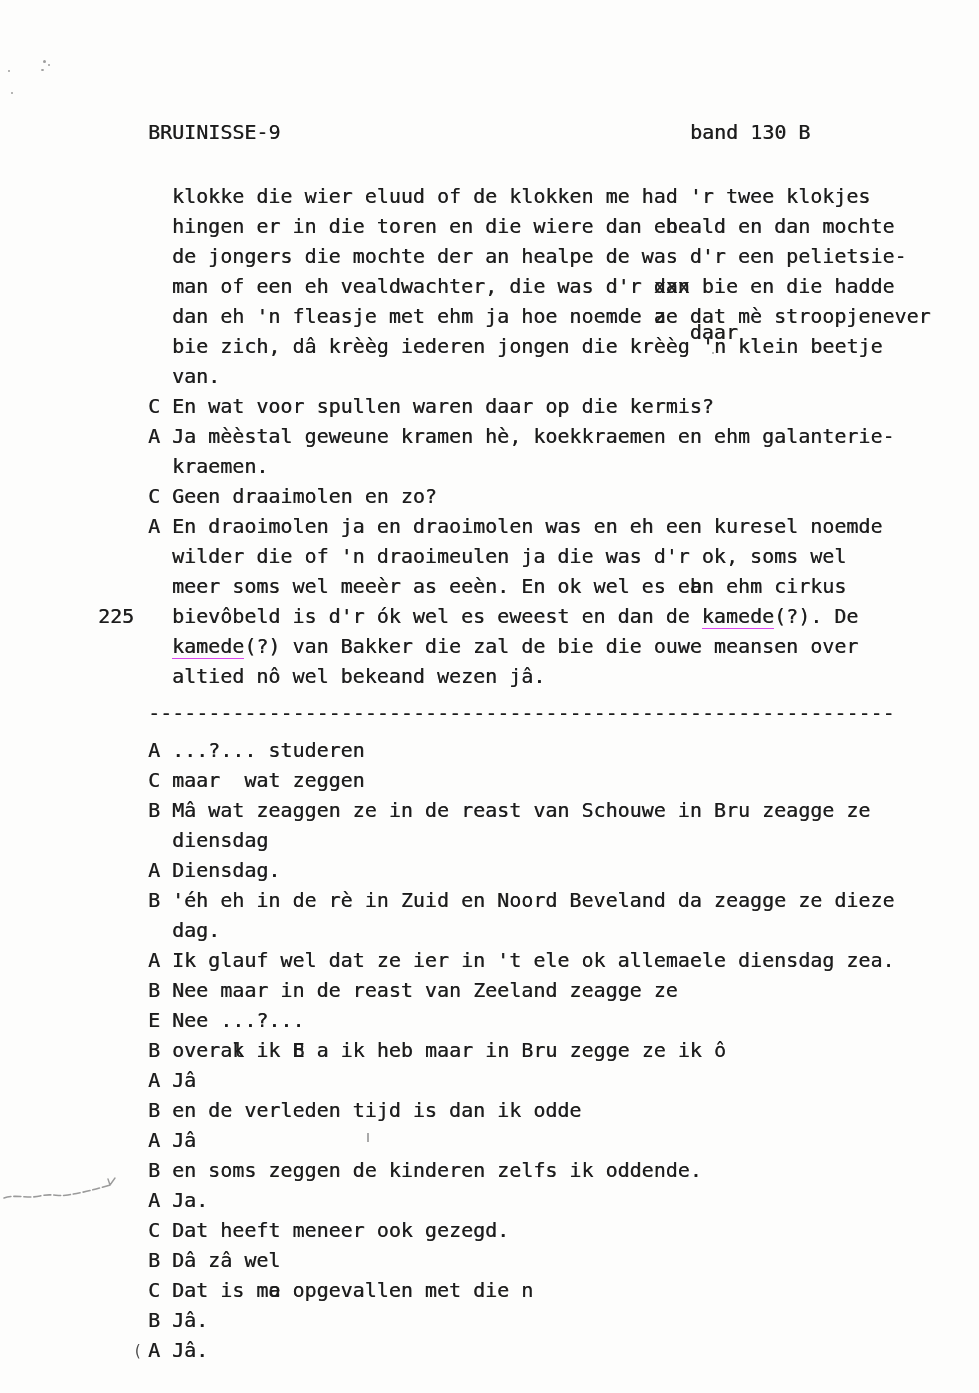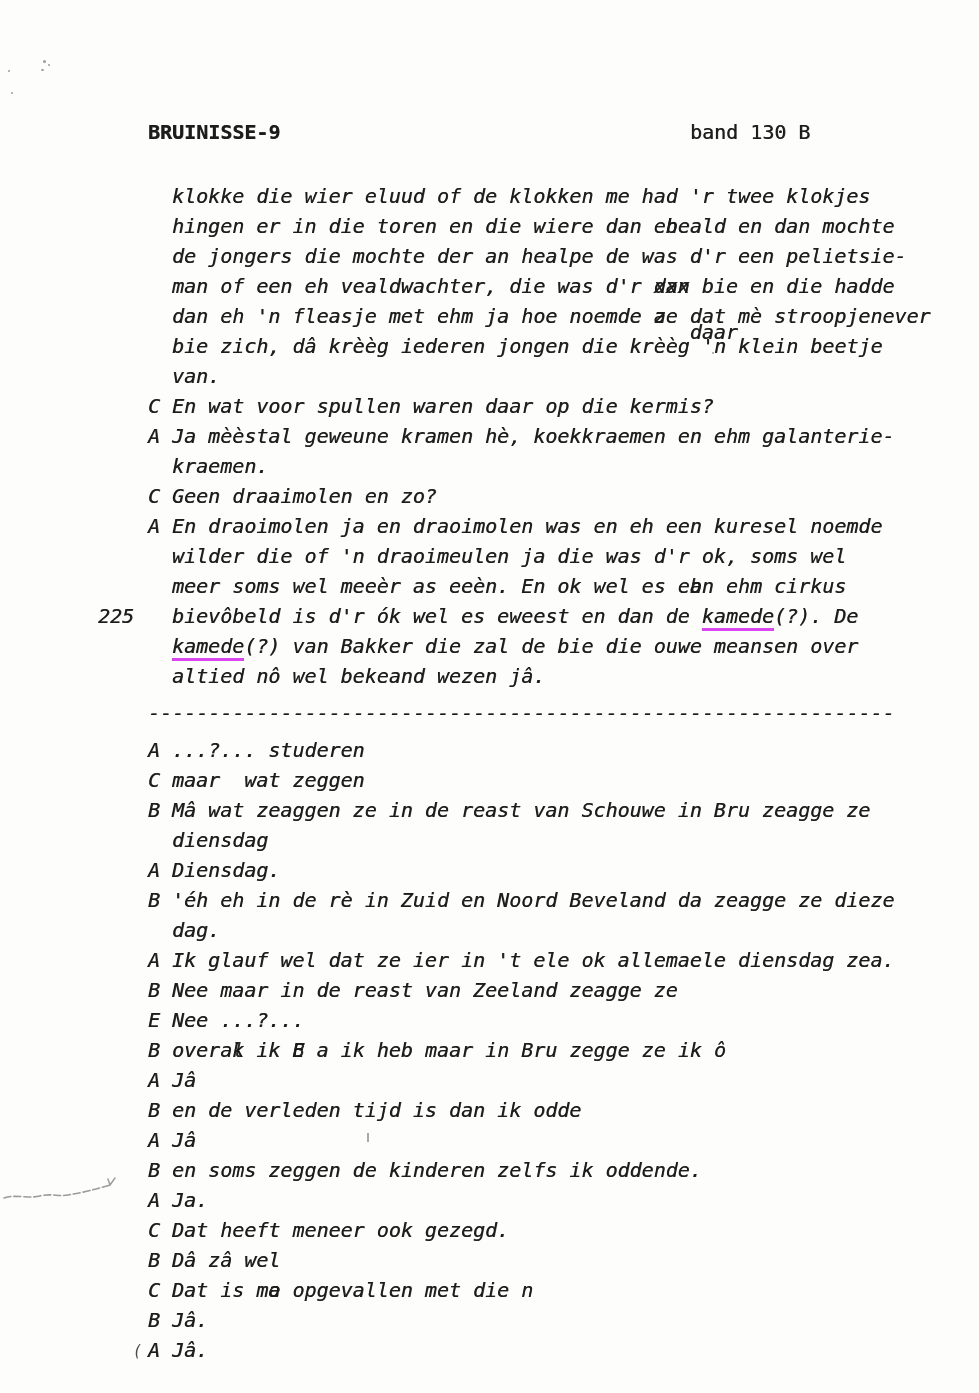--- a/index.html
+++ b/index.html
@@ -13,29 +13,29 @@
     background:#fdfdfc;
     overflow:hidden;
     color:#1c1c1c;
   }
   .typed{
     font-size:20px;
     color:#1c1c1c;
     text-shadow:0.4px 0 0 rgba(20,20,20,0.75);
     white-space:pre;
   }
-  .header-left{position:absolute;left:148px;top:122px;line-height:1;font-weight:bold;}
+  .header-left{position:absolute;left:148px;top:122px;line-height:1;}
   .header-right{position:absolute;left:690px;top:122px;line-height:1;}
   #lines{position:absolute;left:148px;top:181px;}
-  .line{position:relative;height:30px;line-height:30px;white-space:pre;font-style:italic;}
+  .line{position:relative;height:30px;line-height:30px;white-space:pre;}
   .line.divider{height:44px;line-height:28px;padding-top:8px;box-sizing:border-box;}
   .speaker{display:inline-block;width:24px;}
   .note{position:absolute;left:-50px;top:0;}
   .premark{position:absolute;left:-15px;top:1px;color:#4a4a4a;font-size:15px;text-shadow:none;}
-  .u{border-bottom:3px solid #d946ef;padding-bottom:0px;}
+  .u{border-bottom:1px solid #d946ef;padding-bottom:0px;}
   .sup{position:relative;display:inline-block;top:-14px;margin-right:-36px;text-align:center;}
   .ov{position:relative;display:inline-block;}
   .ov .ov-top{position:absolute;left:0;top:0;opacity:.95;}
   .speck{position:absolute;background:#4e4e4e;opacity:.55;border-radius:50%;}
   .tickmark{position:absolute;background:#555;opacity:.5;}
   .pencil{position:absolute;left:2px;top:1172px;}
 </style>
 </head>
 <body>
 

